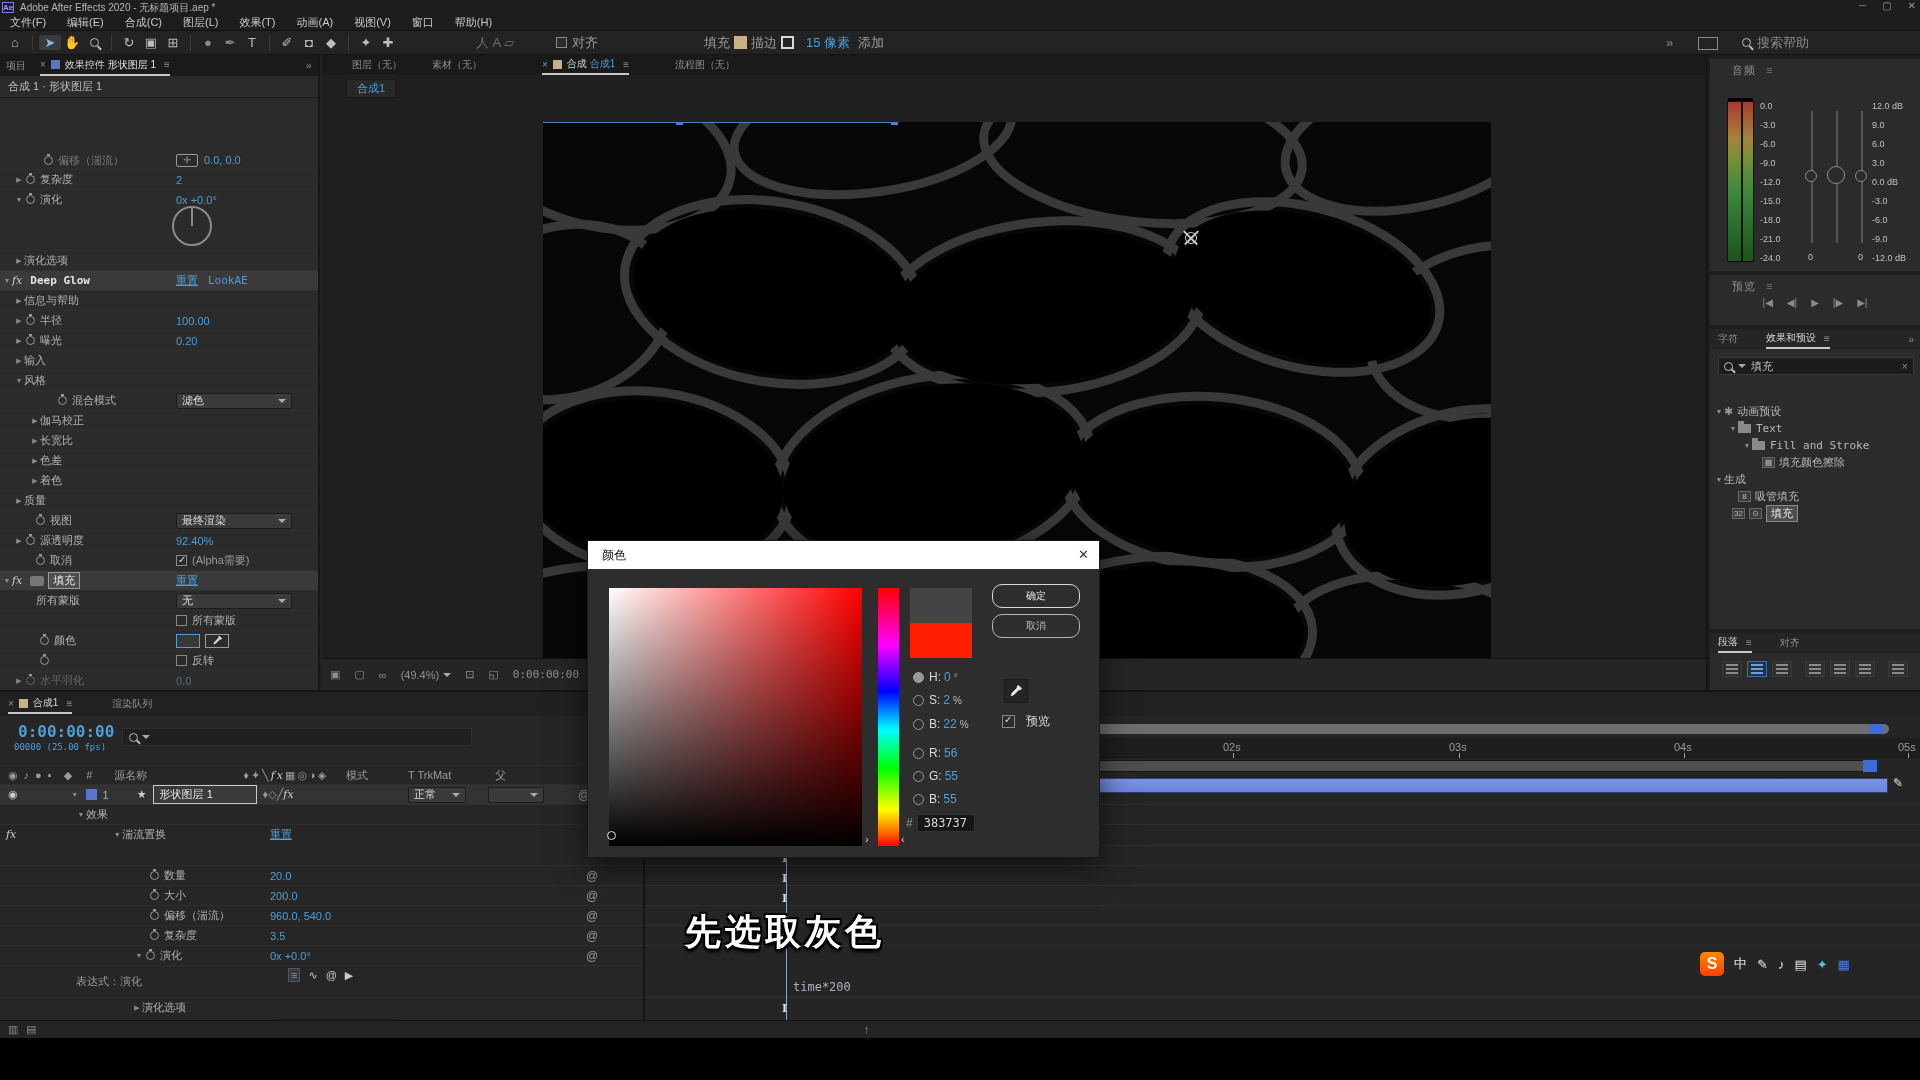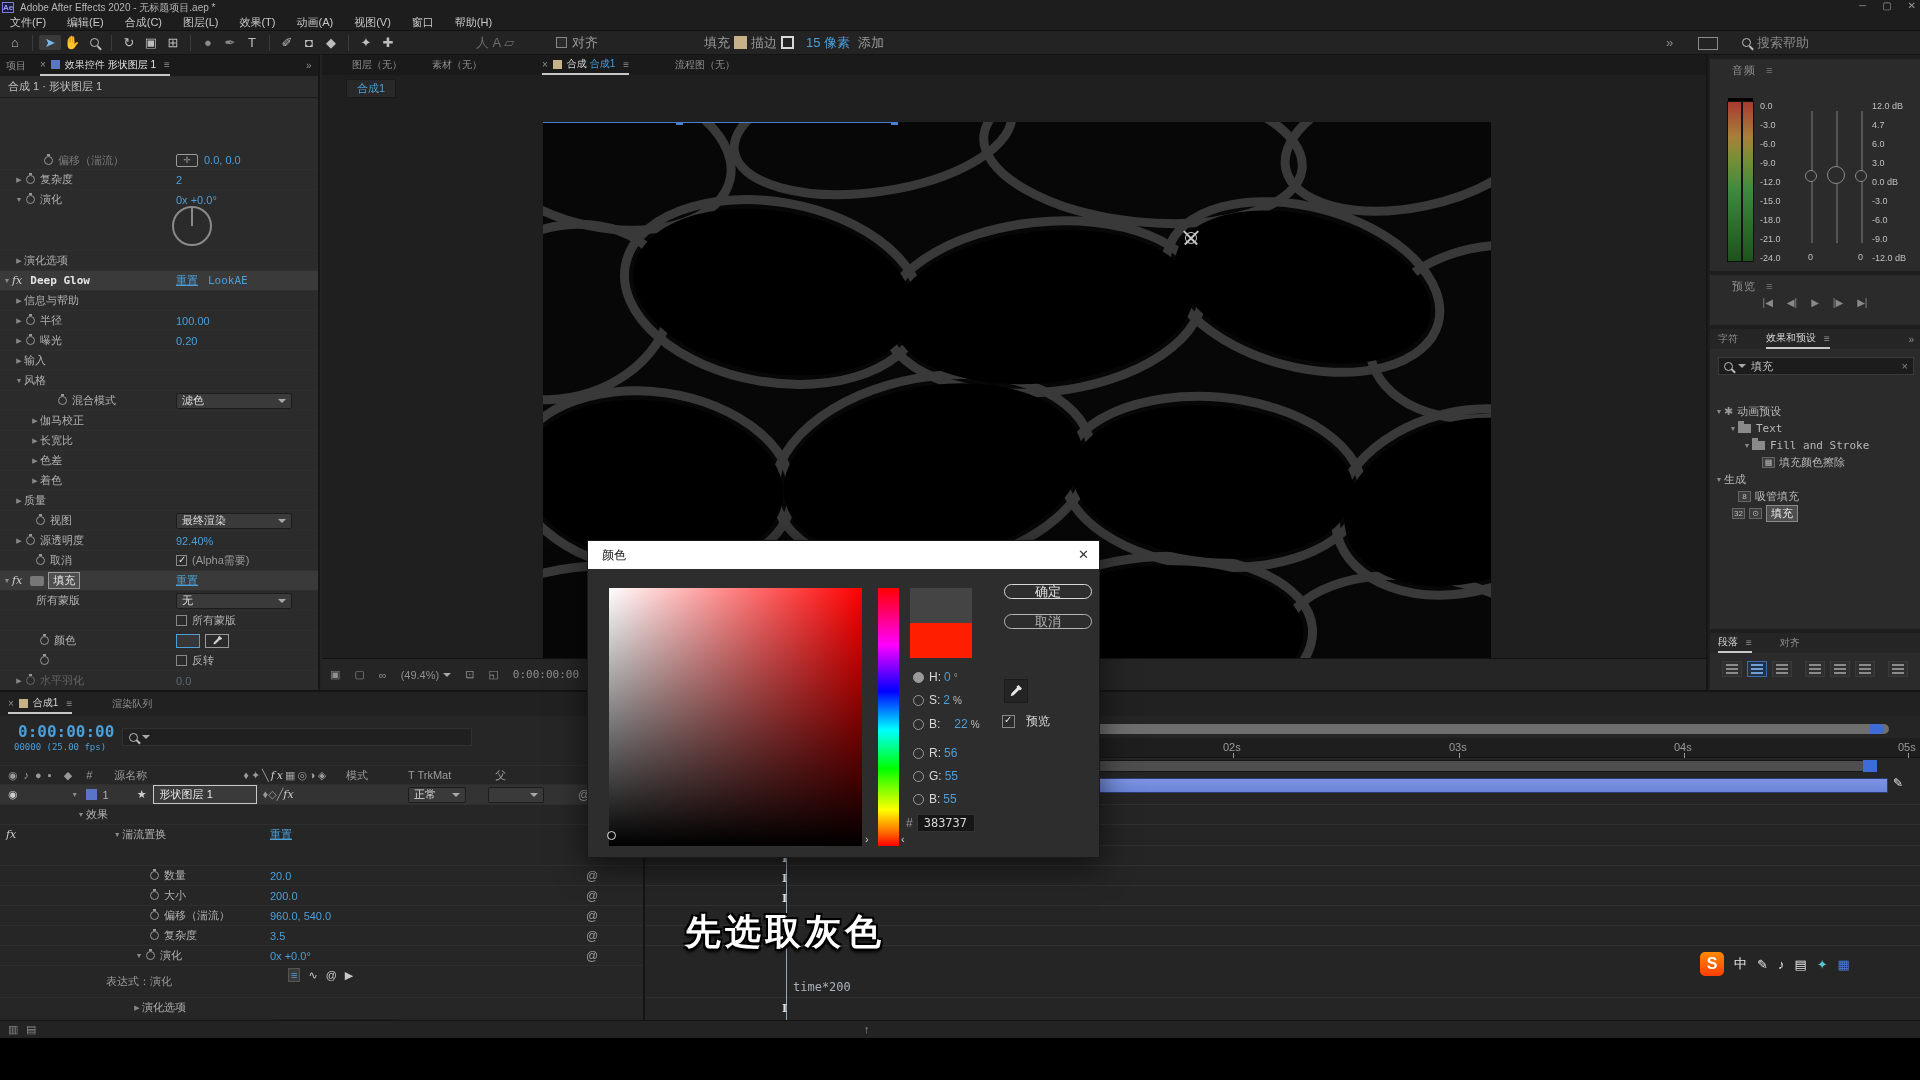--- a/index.html
+++ b/index.html
@@ -48,21 +48,21 @@
 .rline{position:absolute;left:643px;width:1277px;height:1px;background:#303030}
 
 #dlg{left:587px;top:540px;width:513px;height:318px;background:#2d2d2d;box-shadow:0 8px 30px rgba(0,0,0,.6);border:1px solid #1a1a1a}
 #dlg-title{position:absolute;left:0;top:0;width:100%;height:28px;background:#fff;color:#111;font-size:12px;display:flex;align-items:center;padding-left:14px}
 #dlg-x{position:absolute;right:10px;top:6px;color:#333;font-size:13px}
 #svsq{position:absolute;left:21px;top:47px;width:253px;height:258px;
  background:linear-gradient(to top,#000,rgba(0,0,0,0)),linear-gradient(to right,#fff,#f00)}
 #svcur{position:absolute;left:-2px;top:243px;width:9px;height:9px;border:1.5px solid #ddd;border-radius:50%}
 #hue{position:absolute;left:290px;top:47px;width:21px;height:258px;
  background:linear-gradient(to bottom,#f00 0%,#f0f 22%,#00f 40%,#0ff 55%,#0f0 70%,#ff0 86%,#f60 95%,#f00 100%)}
-.pillbtn{position:absolute;left:416px;width:88px;height:15px;border:1.5px solid #d8d8d8;border-radius:10px;color:#e2e2e2;font-size:13px;display:flex;align-items:center;justify-content:center}
+.pillbtn{position:absolute;left:404px;width:88px;height:24px;border:1.5px solid #d8d8d8;border-radius:10px;color:#e2e2e2;font-size:10px;display:flex;align-items:center;justify-content:center}
 .radio{width:11px;height:11px;border:1.5px solid #9a9a9a;border-radius:50%;margin-right:5px;flex:none}
 .radio.fill{background:#9a9a9a}
 .drow{position:absolute;left:325px;display:flex;align-items:center;font-size:12px;color:#d8d8d8}
 
 .rp-title{font-size:11px;color:#8f8f8f;letter-spacing:1px}
 .ascale{position:absolute;font-size:9px;color:#c0c0c0;transform:translateY(-5px)}
 .knob{position:absolute;border:1.5px solid #8a8a8a;border-radius:50%;background:#2b2b2b}
 .tree-row{position:absolute;left:0;width:212px;height:17px;display:flex;align-items:center;font-size:11px;color:#b8b8b8}
 .folder{width:13px;height:9px;background:#8a8a8a;position:relative;margin-right:5px;flex:none}
 .folder::before{content:"";position:absolute;top:-3px;left:0;width:6px;height:3px;background:#8a8a8a}
@@ -417,21 +417,21 @@
 
     <span class="abs" style="left:101px;top:52px;width:2px;height:132px;background:#555"></span>
     <span class="abs" style="left:126px;top:52px;width:2px;height:132px;background:#555"></span>
     <span class="abs" style="left:151px;top:52px;width:2px;height:132px;background:#555"></span>
     <span class="knob" style="left:95px;top:111px;width:12px;height:12px"></span>
     <span class="knob" style="left:117px;top:107px;width:18px;height:18px"></span>
     <span class="knob" style="left:145px;top:111px;width:12px;height:12px"></span>
     <span class="ascale" style="left:98px;top:198px">0</span>
     <span class="ascale" style="left:148px;top:198px">0</span>
     <span class="ascale" style="left:162px;top:47px">12.0 dB</span>
-    <span class="ascale" style="left:162px;top:66px">4.7</span>
+    <span class="ascale" style="left:162px;top:66px">9.0</span>
     <span class="ascale" style="left:162px;top:85px">6.0</span>
     <span class="ascale" style="left:162px;top:104px">3.0</span>
     <span class="ascale" style="left:162px;top:123px">0.0 dB</span>
     <span class="ascale" style="left:162px;top:142px">-3.0</span>
     <span class="ascale" style="left:162px;top:161px">-6.0</span>
     <span class="ascale" style="left:162px;top:180px">-9.0</span>
     <span class="ascale" style="left:162px;top:199px">-12.0 dB</span>
   </div>
 
   <div class="abs panel" style="left:2px;top:220px;width:210px;height:50px">
@@ -623,21 +623,21 @@
   </div>
   <div class="tl-row" style="top:253px">
     <span class="ar" style="margin-left:134px">▼</span>
     <span class="sw"></span>
     <span>演化</span>
     <span class="tlv">0x +0.0°</span>
     <span class="whip">@</span>
   </div>
 
   <div class="tl-row" style="top:273px;height:32px">
-    <span style="margin-left:106px;color:#9a9a9a">表达式：演化</span>
+    <span style="margin-left:76px;color:#9a9a9a">表达式：演化</span>
     <span class="abs flex" style="left:288px;top:2px;gap:8px;color:#c8c8c8">
       <span style="background:#3a3a3a;border:1px solid #555;padding:0 2px;color:#4c9fd8">≡</span>
       <span>∿</span>
       <span>@</span>
       <span>▶</span>
     </span>
   </div>
   <div class="tl-row" style="top:305px">
     <span class="ar" style="margin-left:132px">▶</span>
     <span>演化选项</span>
@@ -726,21 +726,21 @@
   </div>
   <div class="drow" style="top:152px">
     <span class="radio"></span>
     <span>S:</span>
       <span class="val" style="margin-left:3px">2</span>
       <span style="color:#bbb;margin-left:3px;font-size:10px">%</span>
   </div>
   <div class="drow" style="top:176px">
     <span class="radio"></span>
     <span>B:</span>
-      <span class="val" style="margin-left:14px">22</span>
+      <span class="val" style="margin-left:3px">22</span>
       <span style="color:#bbb;margin-left:3px;font-size:10px">%</span>
   </div>
   <div class="drow" style="top:205px">
     <span class="radio"></span>
     <span>R:</span>
       <span class="val" style="margin-left:3px">56</span>
   </div>
   <div class="drow" style="top:228px">
     <span class="radio"></span>
     <span>G:</span>

